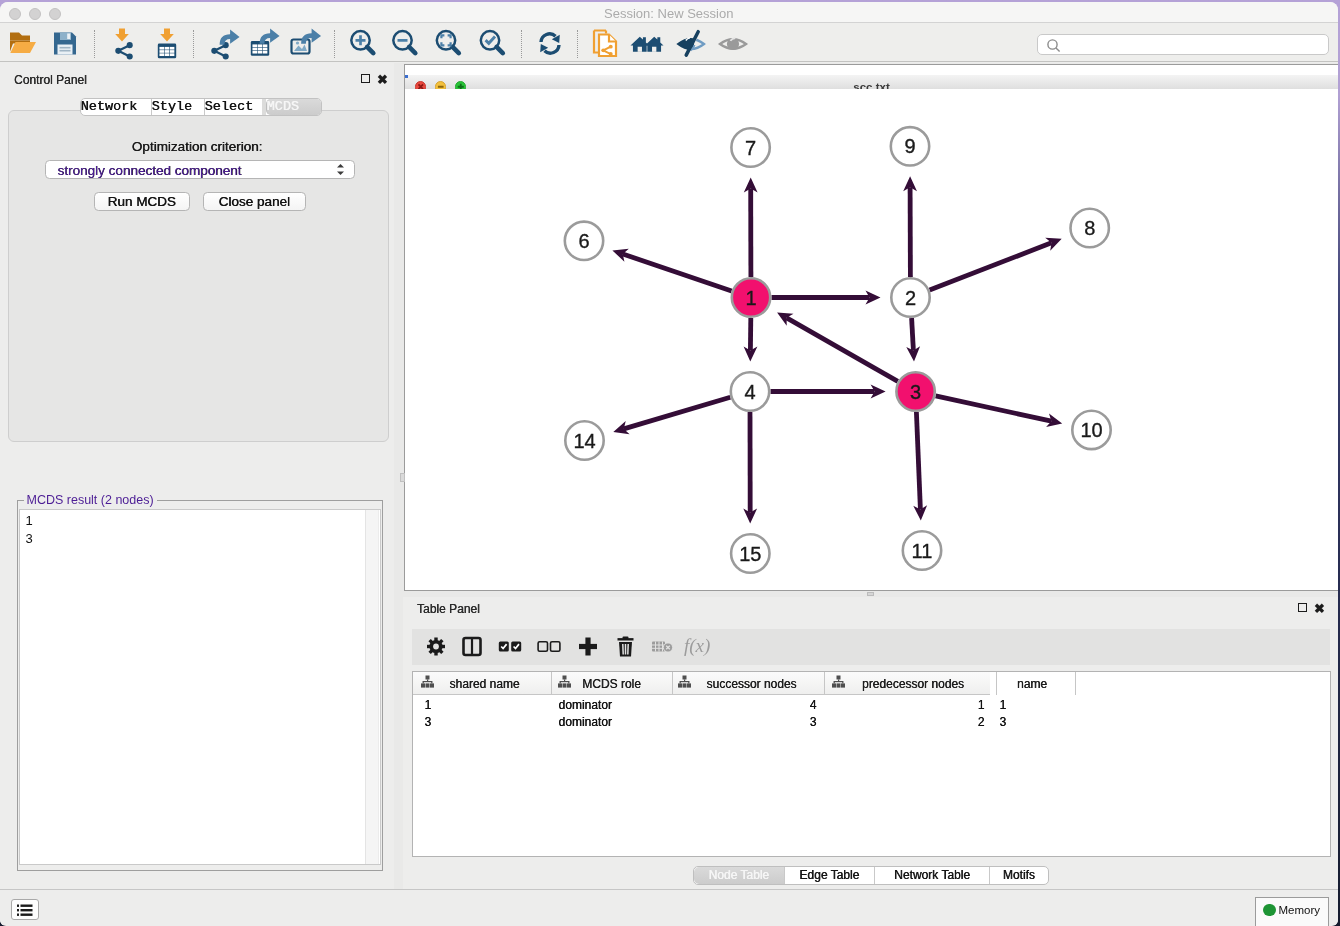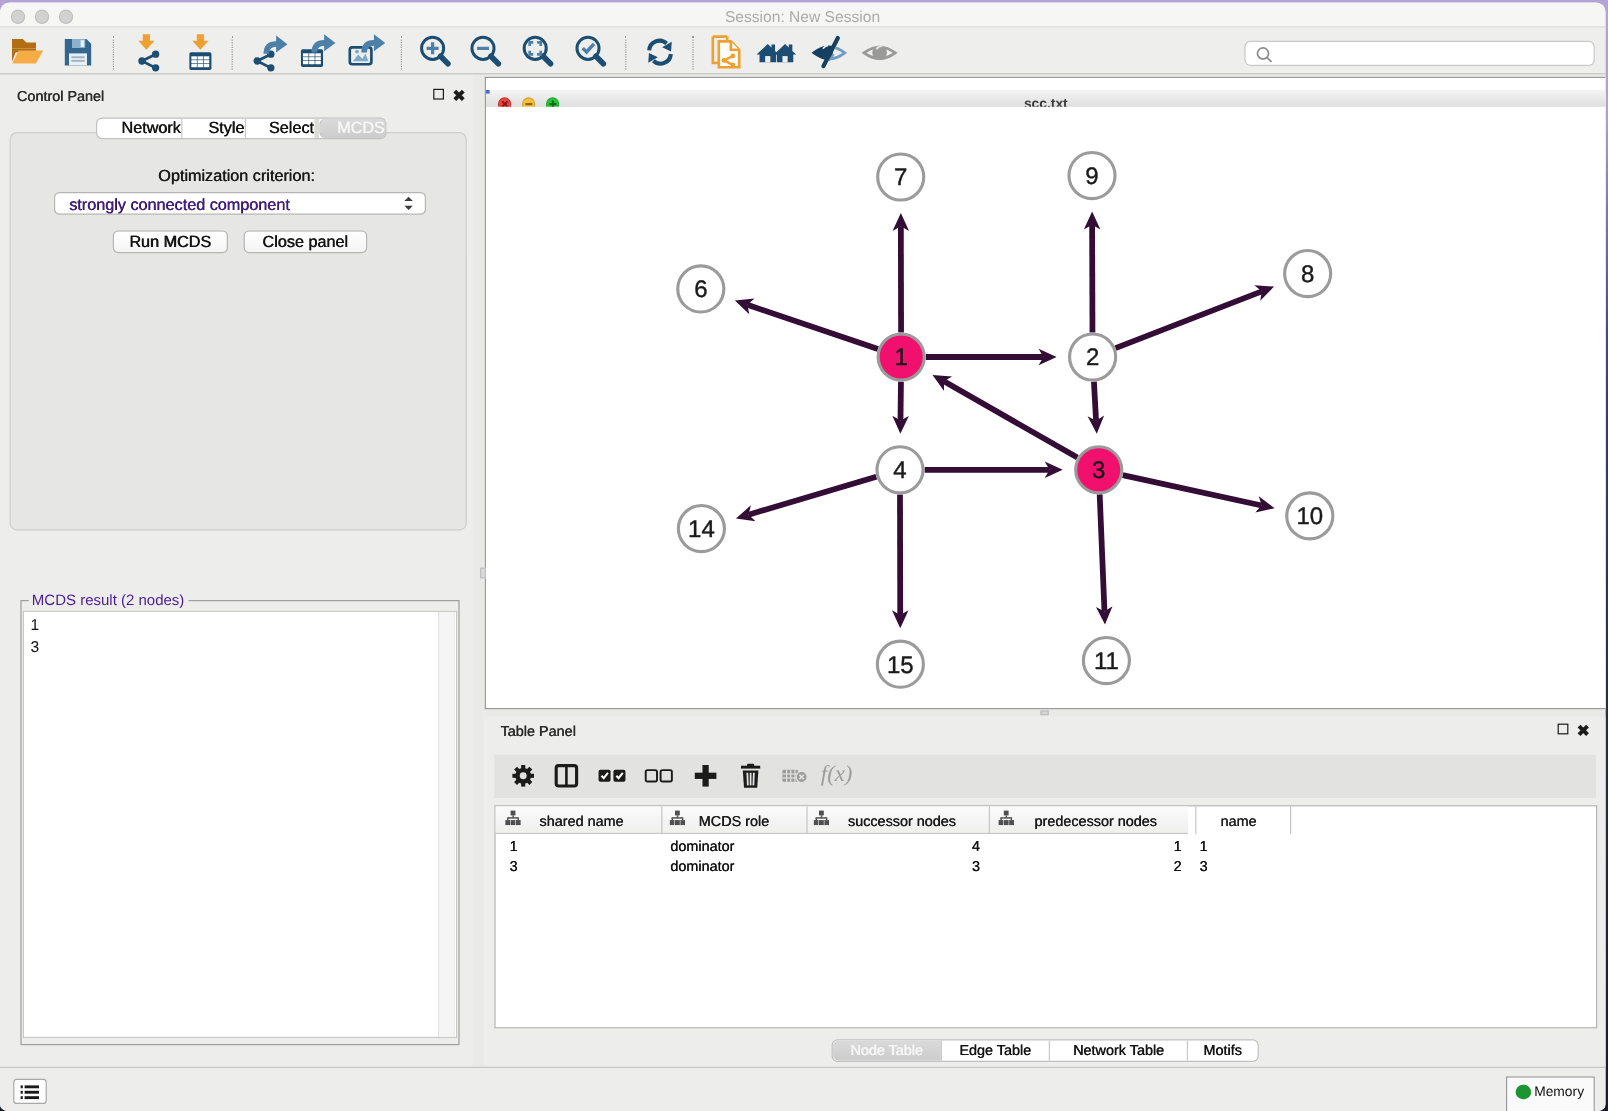--- a/index.html
+++ b/index.html
@@ -13,21 +13,21 @@
 
 #toolbar { position:absolute; left:0; top:21px; width:100%; height:39px; background:#eeeeec; border-bottom:1px solid #c3c3c1; }
 .tbsep { position:absolute; top:7px; height:28px; width:0; border-left:1px dotted #9a9a9a; }
 #searchbox { position:absolute; left:1037px; top:11px; width:292px; height:21px; background:#fff; border:1px solid #c9c9c9; border-radius:5px; }
 
 #cpanel { position:absolute; left:0; top:61px; width:394px; height:826px; background:#ededec; }
 .ptitle { font-size:12px; color:#2b2b2b; text-shadow:0.35px 0 0 #2b2b2b; }
 .sqicon { position:absolute; width:9px; height:9px; border:1.6px solid #1c1c1c; background:transparent; }
 .xicon { position:absolute; font-size:13px; font-weight:700; color:#1c1c1c; line-height:13px; }
 #cptabs { position:absolute; left:79.5px; top:34.5px; width:242px; height:18px; display:flex; border:1px solid #c2c2c2; border-radius:5px; background:#fff; overflow:hidden; font-size:13.5px; font-weight:400; color:#141414; text-shadow:0.45px 0 0 #141414; }
-#cptabs .t { text-align:right; line-height:16.5px; }
+#cptabs .t { text-align:left; line-height:16.5px;font-family:Liberation Mono, monospace; }
 #cpbox { position:absolute; left:8px; top:47px; width:381px; height:332px; background:#e6e6e5; border:1px solid #cecece; border-radius:6px; }
 .mbtn { position:absolute; height:19px; background:linear-gradient(#ffffff,#f4f4f4); border:1px solid #b5b5b5; border-radius:4.5px; font-size:13.5px; font-weight:400; color:#141414; text-align:center; line-height:17px; text-shadow:0.45px 0 0 #141414; }
 #mcdsgroup { position:absolute; left:16.5px; top:437px; width:366px; height:371px; border:1px solid #9e9e9e; }
 #mcdslabel { position:absolute; left:6px; top:-8px; background:#ededec; padding:0 3px; font-size:12.5px; color:#4c1d95; }
 #mcdswhite { position:absolute; left:1px; top:8px; width:362.5px; height:356px; background:#fff; border:1px solid #c9c9c9; }
 #mcdsscroll { position:absolute; right:1.5px; top:0px; width:14px; height:100%; background:#f5f5f5; border-left:1px solid #e4e4e4; border-right:1px solid #ececec; }
 
 #divider { position:absolute; left:394px; top:61px; width:9px; height:826px; background:#e9e9e8; }
 #rcol { position:absolute; left:403px; top:61px; width:934.5px; height:826px; background:#e9e9e8; }
 #netwin { position:absolute; left:1px; top:1px; width:934px; height:526.5px; border:1px solid #9b9b9b; border-right:none; background:#fff; }

